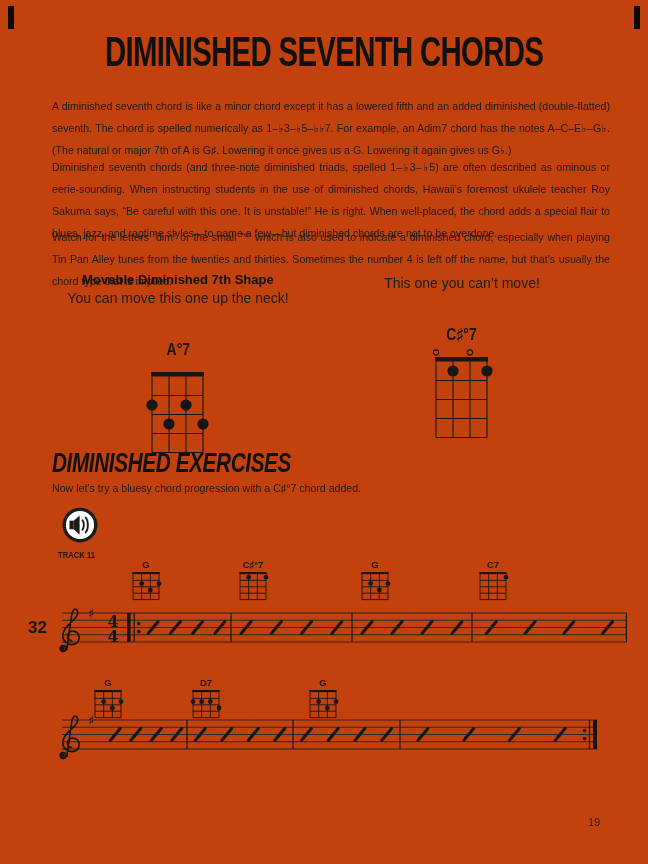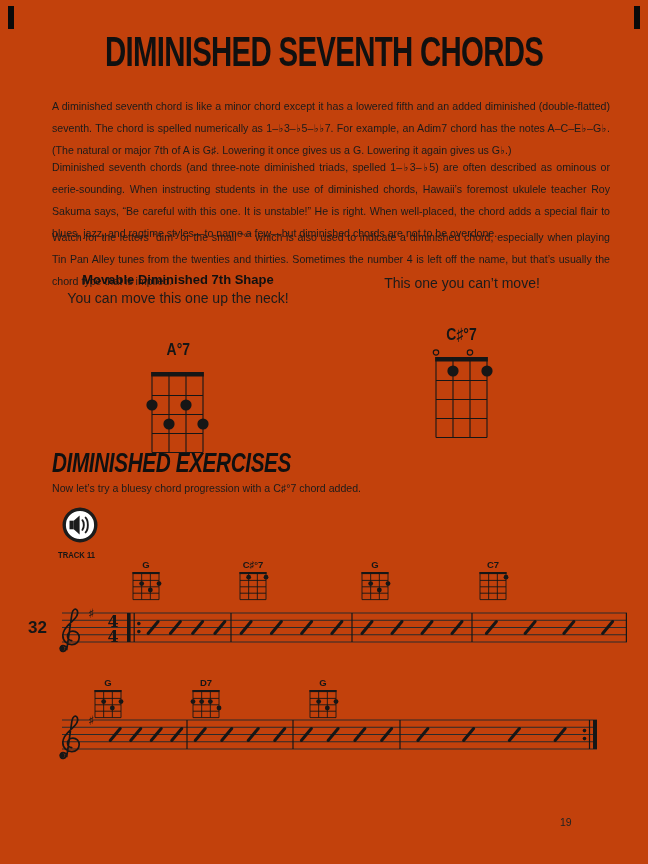--- a/index.html
+++ b/index.html
@@ -27,21 +27,21 @@
   .h2-wrap{position:absolute;left:52px;top:447px;font-style:italic;}
   .h2-wrap span{
     display:inline-block;font-size:28px;font-weight:700;letter-spacing:-0.5px;
     transform:scaleX(0.74);transform-origin:0 50%;white-space:nowrap;color:#101010;
   }
   .intro-line{position:absolute;left:52px;top:482px;font-size:10.6px;color:#1b1b1b;}
   .audio-box{position:absolute;left:50px;top:506px;width:60px;text-align:center;}
   .track-label{margin-top:2px;font-size:9px;font-weight:700;}
   .track-label span{display:inline-block;transform:scaleX(0.85);transform-origin:0 50%;letter-spacing:0;}
   .music-system{position:absolute;left:0;width:648px;height:110px;}
-  .page-number{position:absolute;left:560px;top:816px;width:40px;text-align:left;font-size:10.5px;color:#222;}
+  .page-number{position:absolute;left:560px;top:816px;width:40px;text-align:right;font-size:10.5px;color:#222;}
 </style>
 </head>
 <body>
 
 <div class="page">
 
   <div class="corner-mark" style="left:8px;top:6px;width:6px;height:23px;"></div>
   <div class="corner-mark" style="left:634px;top:6px;width:6px;height:23px;"></div>
 
   <div class="title-wrap">

